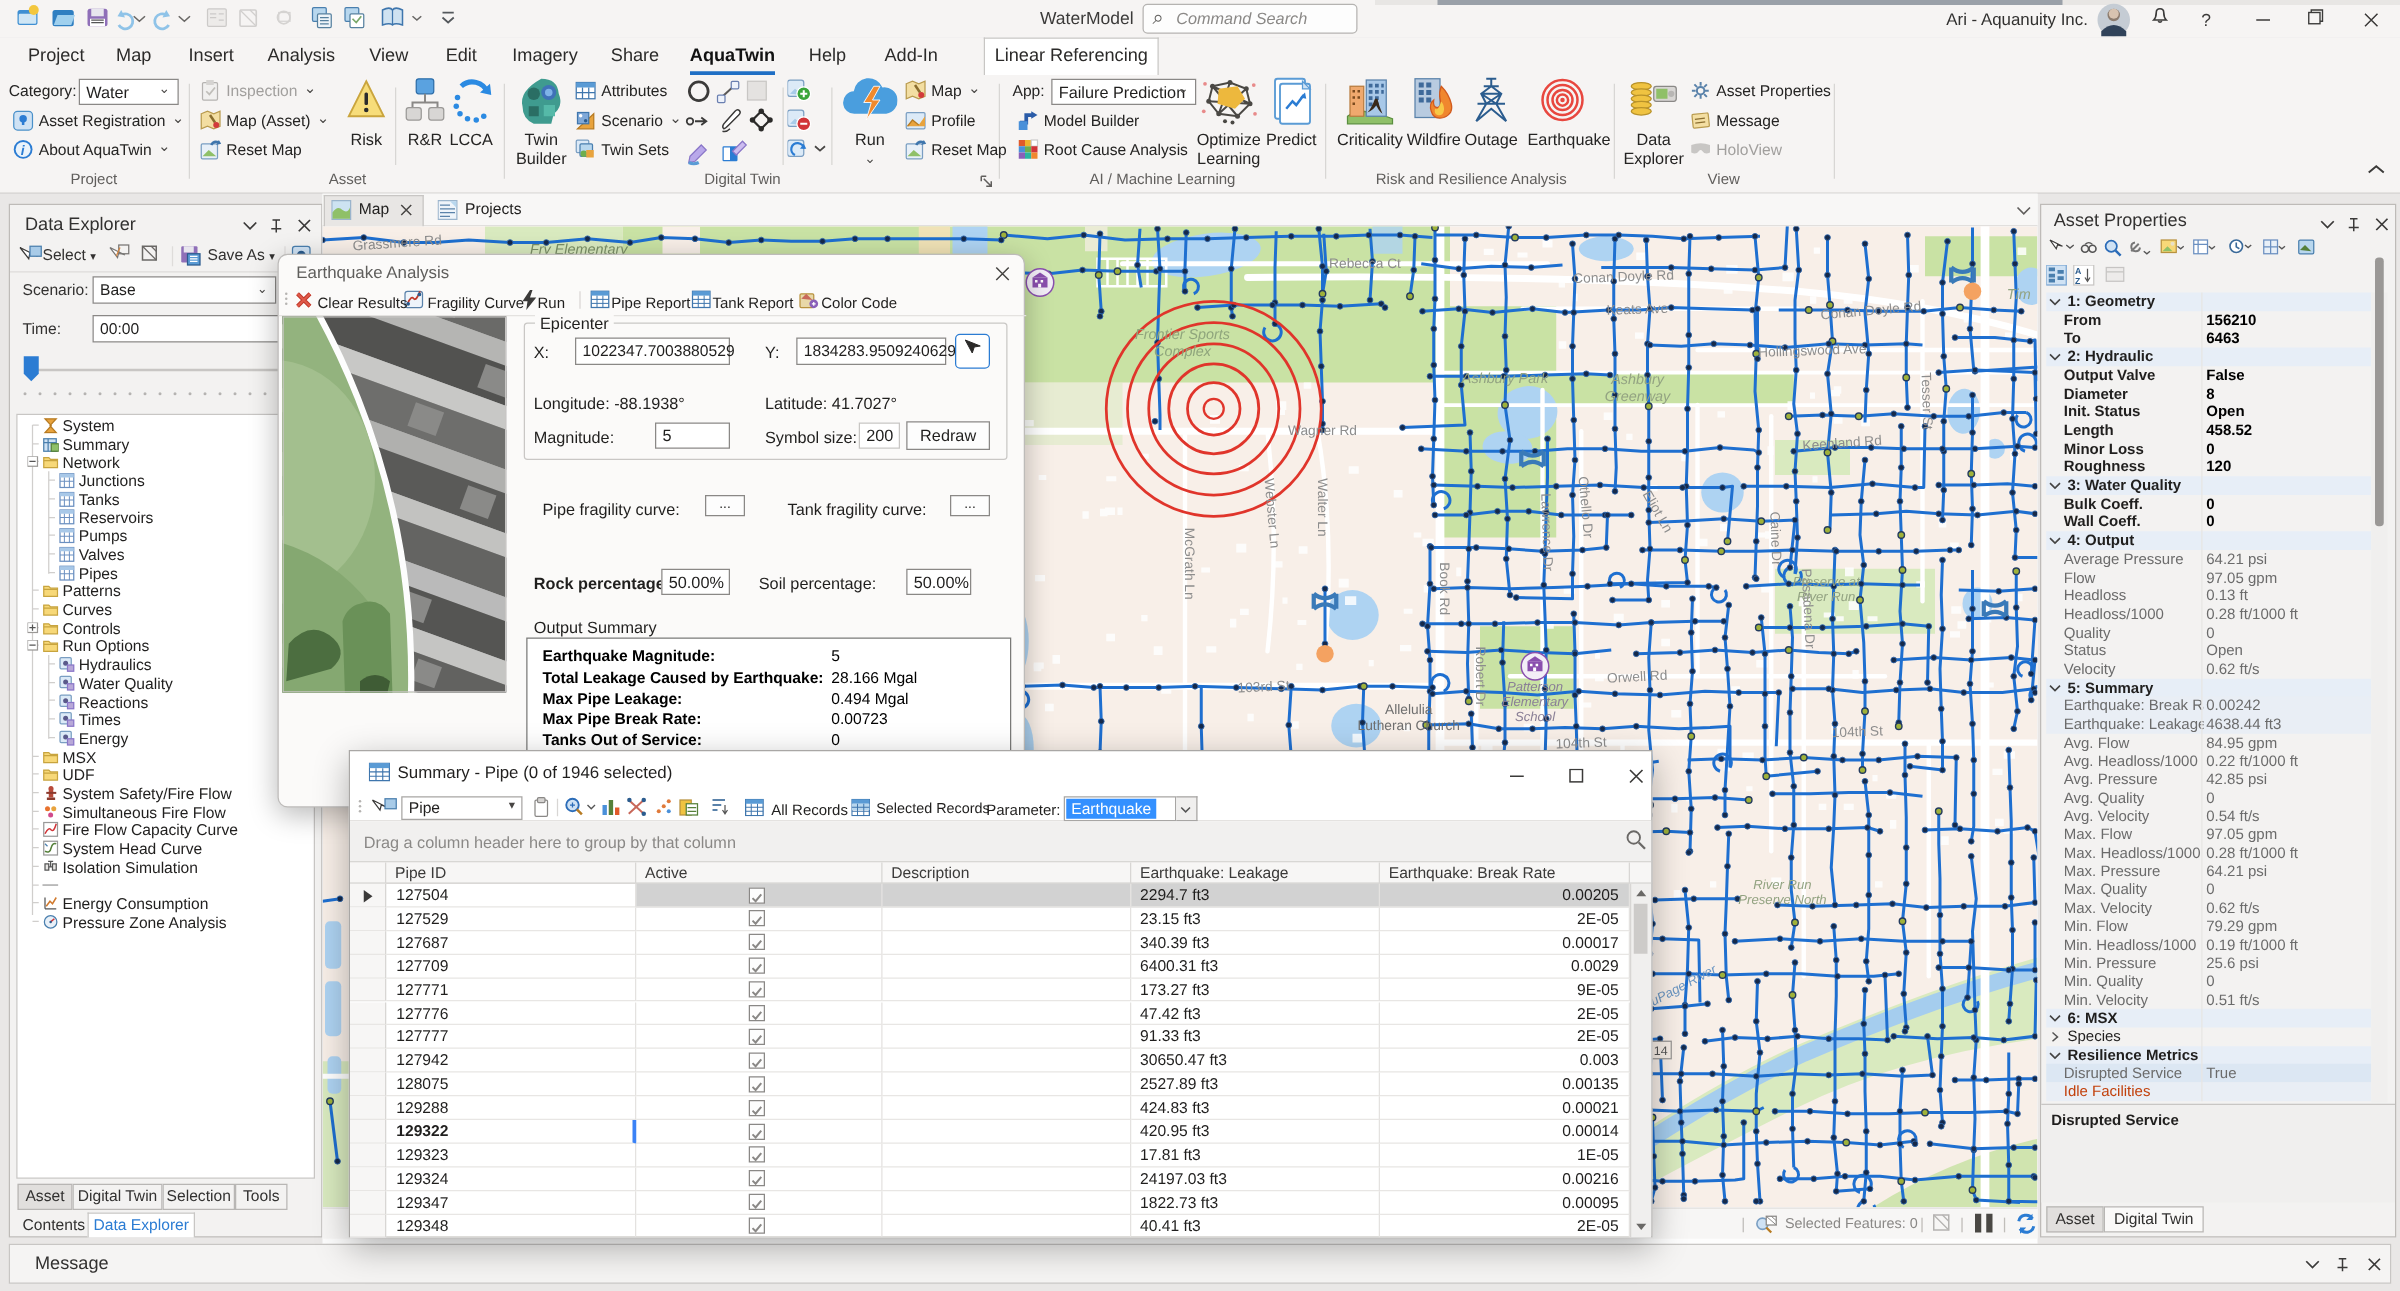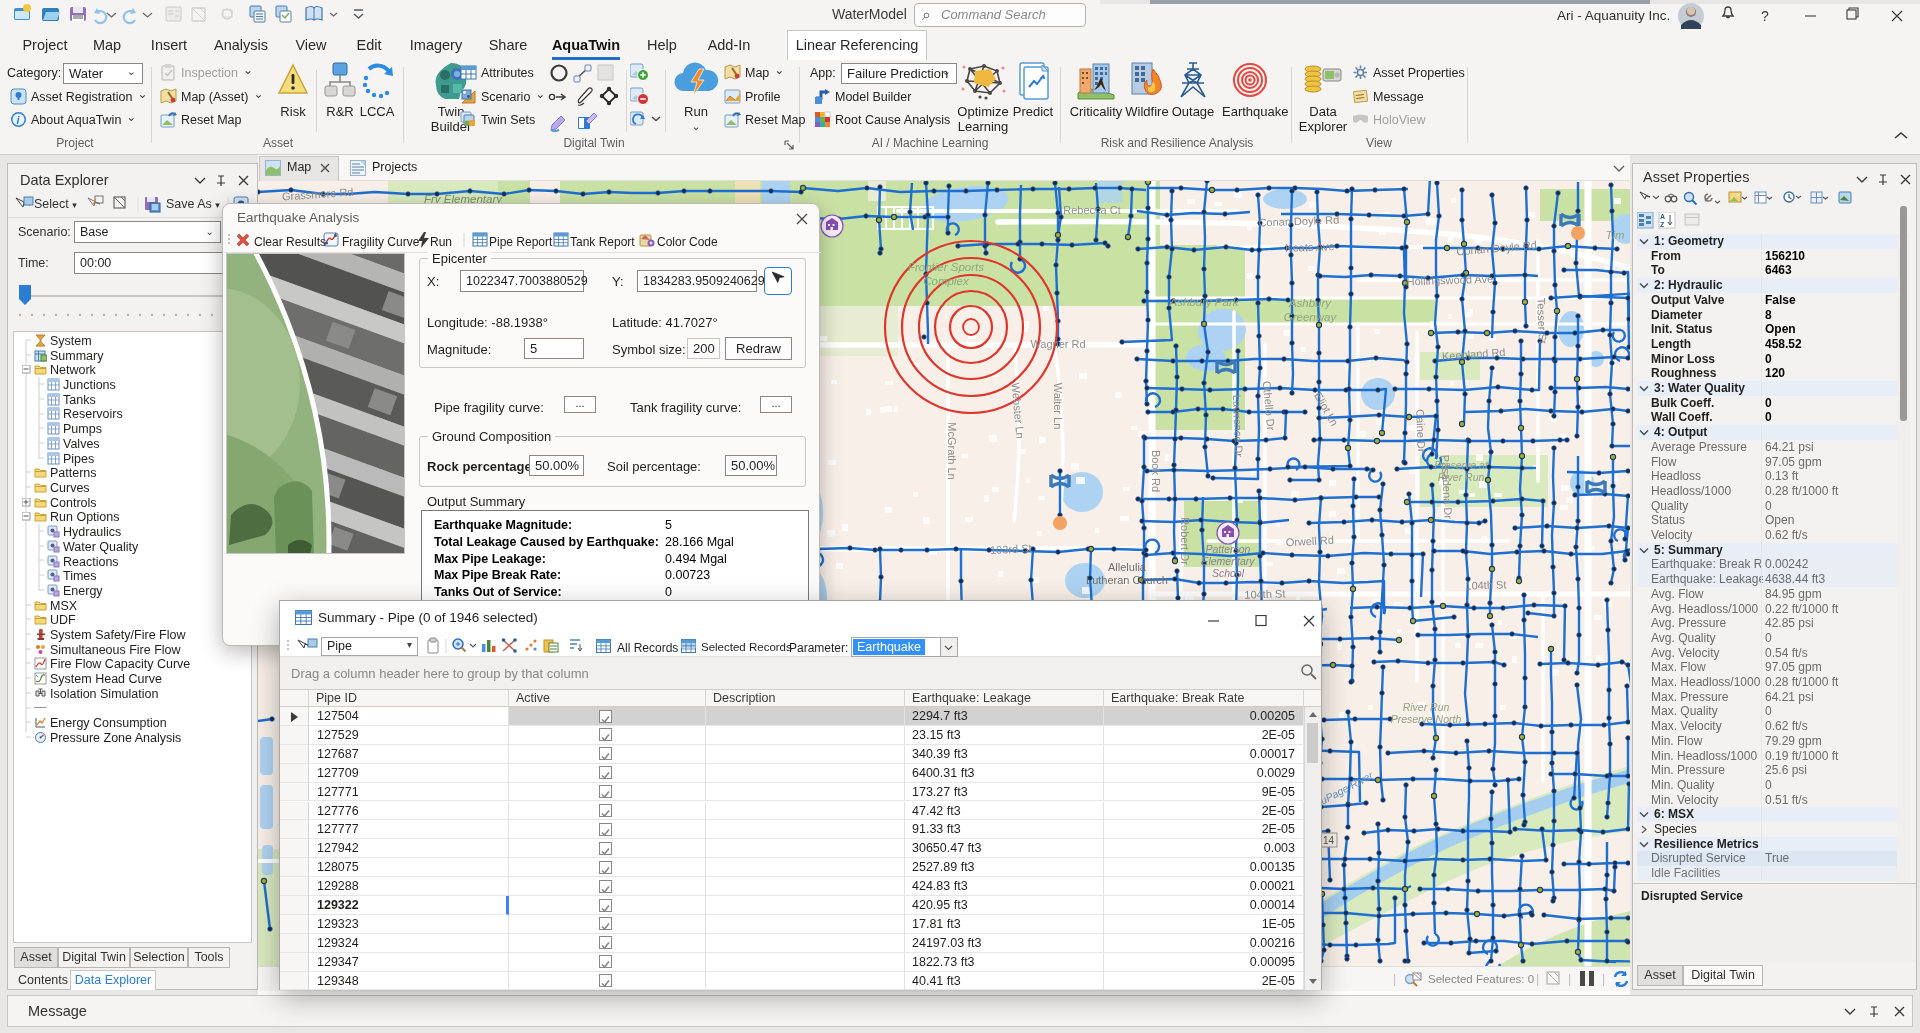--- a/index.html
+++ b/index.html
@@ -212,21 +212,21 @@
           <g fill="#2b8ae2">
             <circle cx="7" cy="17" r="2.2"></circle>
             <circle cx="6" cy="24" r="2.2"></circle>
             <circle cx="9" cy="30" r="2.2"></circle>
             <circle cx="15" cy="34" r="2.2"></circle>
             <circle cx="22" cy="35" r="2.2"></circle>
             <circle cx="28" cy="32" r="2.2"></circle>
           </g>
         </svg><div class="blabel">LCCA</div></div>
 
- <div class="bigbtn" style="left:426px;top:1px;width:50px;"><svg width="40" height="40">
+ <div class="bigbtn" style="left:408px;top:1px;width:50px;"><svg width="40" height="40">
           <path d="M20 2 q13 0 14 12 q4 10 -4 16 l-2 8 h-14 q-9 -4 -9 -14 q-3 -12 15 -22z" fill="#3f9b8f"></path>
           <circle cx="14" cy="14" r="5" fill="#2a6e64"></circle>
           <circle cx="26" cy="13" r="6" fill="#3f72b8"></circle>
           <circle cx="26" cy="13" r="3" fill="#7fb3e8"></circle>
           <rect x="10" y="24" width="8" height="8" fill="#2a6e64"></rect>
           <rect x="22" y="23" width="9" height="9" fill="#55b9a8"></rect>
         </svg><div class="blabel">Twin<br>Builder</div></div>
  <div class="rsmallbtn" style="left:460px;top:2px;"><span class="ic"><svg width="17" height="17">
             <rect x="1" y="2" width="15" height="13" fill="#fff" stroke="#3f76ad"></rect>
             <rect x="1" y="2" width="15" height="4" fill="#5a9bd5"></rect>
@@ -2516,21 +2516,21 @@
         <svg width="10" height="9" style="position:absolute;left:2px;top:3px">
           <path d="M1 2.5 l4 4 4 -4" stroke="#444" stroke-width="1.3" fill="none"></path>
         </svg>
         <span style="position:absolute;left:17px;">Resilience Metrics</span>
       </div>
 <div class="prop-row" style="top:687.4px;background:#dce7f3;width:260px;">
         <span style="position:absolute;left:14px;width:112px;overflow:hidden;white-space:nowrap;color:#6b6b6b;">Disrupted Service</span>
         <span style="position:absolute;left:128px;color:#6b6b6b;">True</span>
       </div>
 <div class="prop-row" style="top:702.1px;background:#e9eef5;width:260px;">
-        <span style="position:absolute;left:14px;width:112px;overflow:hidden;white-space:nowrap;color:#737373;">Idle Facilities</span>
+        <span style="position:absolute;left:14px;width:112px;overflow:hidden;white-space:nowrap;color:#c2410c;">Idle Facilities</span>
         <span style="position:absolute;left:128px;color:#6b6b6b;"></span>
       </div>
 <div class="abs" style="left:0px;top:719px;width:283px;height:79px;background:#f0efee;border-top:1px solid #c8c6c4;"></div>
 <div class="abs" style="left:8px;top:725px;font-size:12px;font-weight:bold;color:#201f1e;">Disrupted Service</div>
 <div class="lp-tab" style="left:4px;top:801px;width:46px;background:#e1dfdd;">Asset</div>
 <div class="lp-tab" style="left:50px;top:801px;width:80px;background:#faf9f8;">Digital Twin</div>
 <div class="abs" style="left:128px;top:70px;width:1px;height:647px;background:#e8e6e4;"></div>
 <div class="abs" style="left:264px;top:70px;width:13px;height:648px;background:#f0efee;"></div>
 <div class="abs" style="left:267px;top:42px;width:7px;height:215px;background:#9a9896;border-radius:3px;"></div>
 </div>
@@ -2656,23 +2656,20 @@
 <div class="dlglbl" style="left:389px;top:111px;">Latitude: 41.7027°</div>
 <div class="dlglbl" style="left:204px;top:138px;">Magnitude:</div>
 <div class="fld" style="left:301px;top:134px;width:60px;height:21px;line-height:19px;">5</div>
 <div class="dlglbl" style="left:389px;top:138px;">Symbol size:</div>
 <div class="fld" style="left:464px;top:134px;width:33px;height:21px;line-height:19px;border:1px solid #c8c6c4;">200</div>
 <div class="abs" style="left:502px;top:133px;width:67px;height:23px;background:#fdfdfd;border:1px solid #8a8886;font-size:13px;color:#201f1e;text-align:center;line-height:21px;">Redraw</div>
 <div class="dlglbl" style="left:211px;top:196px;">Pipe fragility curve:</div>
 <div class="abs" style="left:341px;top:192px;width:32px;height:17px;background:#fdfdfd;border:1px solid #8a8886;font-size:11px;color:#201f1e;text-align:center;line-height:13px;">...</div>
 <div class="dlglbl" style="left:407px;top:196px;">Tank fragility curve:</div>
 <div class="abs" style="left:537px;top:192px;width:32px;height:17px;background:#fdfdfd;border:1px solid #8a8886;font-size:11px;color:#201f1e;text-align:center;line-height:13px;">...</div>
-<div class="gbox" style="left:196px;top:232px;width:387px;height:51px;">
-        <div class="glabel">Ground Composition</div>
-      </div>
 <div class="dlglbl" style="left:204px;top:255px;font-weight:bold;">Rock percentage:</div>
 <div class="fld" style="left:306px;top:251px;width:55px;height:21px;line-height:19px;">50.00%</div>
 <div class="dlglbl" style="left:384px;top:255px;">Soil percentage:</div>
 <div class="fld" style="left:502px;top:251px;width:52px;height:21px;line-height:19px;">50.00%</div>
 <div class="dlglbl" style="left:204px;top:290px;">Output Summary</div>
 <div class="abs" style="left:198px;top:306px;width:388px;height:132px;background:#fff;border:1px solid #7a7a78;"></div>
 <div class="abs" style="left:211px;top:314px;font-size:12.5px;font-weight:bold;color:#000;">Earthquake Magnitude:</div>
 <div class="abs" style="left:442px;top:314px;font-size:12.5px;color:#000;">5</div>
 <div class="abs" style="left:211px;top:331px;font-size:12.5px;font-weight:bold;color:#000;">Total Leakage Caused by Earthquake:</div>
 <div class="abs" style="left:442px;top:331px;font-size:12.5px;color:#000;">28.166 Mgal</div>

